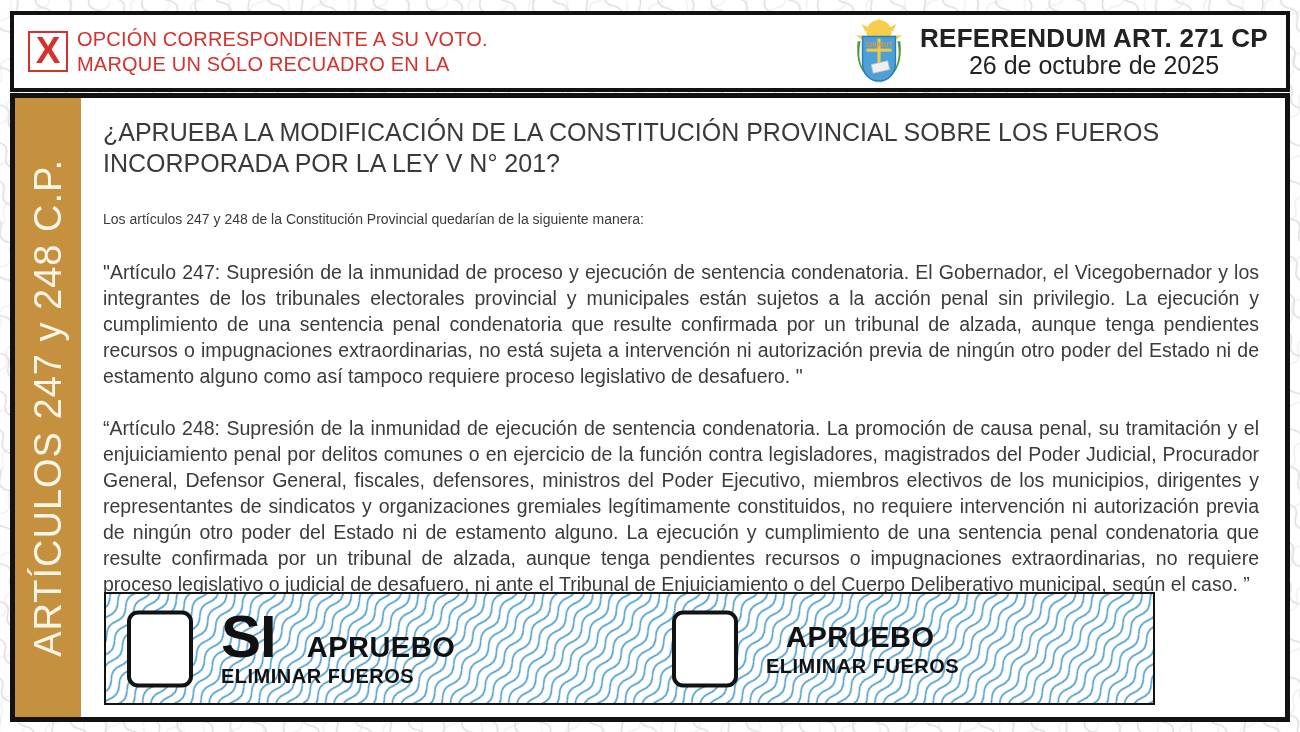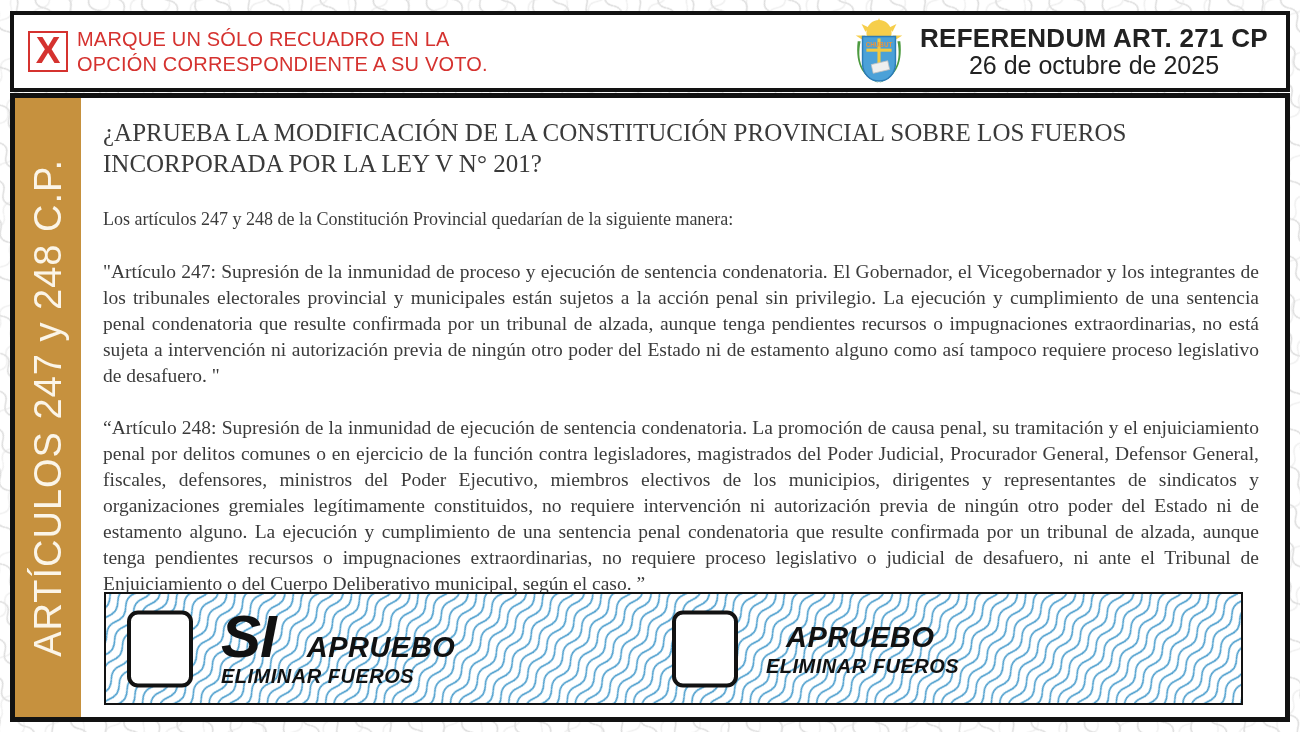--- a/index.html
+++ b/index.html
@@ -42,29 +42,29 @@
     background:#C6913E; display:flex; align-items:center; justify-content:center;
     overflow:hidden;
   }
   .gold-band-label {
     writing-mode:vertical-rl; transform:rotate(180deg);
     color:#FBF5E8; font-size:38px; font-weight:400; letter-spacing:1px;
     white-space:nowrap;
   }
   .content {
     position:absolute; left:66px; right:0; top:0; bottom:0;
-    padding:19px 26px 16px 22px; color:#3b3b3b;font-family:Liberation Serif, serif;
+    padding:19px 26px 16px 22px; color:#3b3b3b;
   }
   .q-heading { font-size:25px; font-weight:400; line-height:31px; color:#3a3a3a; margin-bottom:27px; }
-  .q-intro   { font-size:18px; line-height:26px; margin-bottom:27px; }
+  .q-intro   { font-size:14px; line-height:26px; margin-bottom:27px; }
   .q-article { font-size:19.5px; line-height:26px; text-align:justify; margin-bottom:26px; }
   
   .vote-band {
-    position:absolute; left:89px; top:494px; width:1139px; height:113px;
-    border:2px solid #121212; background:#ffffff; overflow:hidden;font-style:italic;
+    position:absolute; left:89px; top:494px; width:1051px; height:113px;
+    border:2px solid #121212; background:#ffffff; overflow:hidden;
   }
   .wave-svg { position:absolute; left:0; top:0; width:100%; height:100%; }
   .opt {
     position:absolute; top:50%; transform:translateY(-50%);
     display:flex; align-items:center;
   }
   .opt-si { left:21px; }
   .opt-no { left:566px; }
   .chk {
     width:66px; height:77px; background:#ffffff;
@@ -92,22 +92,22 @@
   <rect x="0" y="0" width="1300" height="732" fill="url(#gwave1)"></rect>
   <rect x="0" y="0" width="1300" height="732" fill="url(#gwave2)" opacity="0.55"></rect>
 </svg>
 
 <header class="instr-bar">
   <div class="instr-left">
     <div class="x-box">
       <span>X</span>
     </div>
     <div class="instr-text">
+      <div>OPCIÓN CORRESPONDIENTE A SU VOTO.</div>
       <div>MARQUE UN SÓLO RECUADRO EN LA</div>
-      <div>OPCIÓN CORRESPONDIENTE A SU VOTO.</div>
     </div>
   </div>
   <div class="instr-right">
     <svg class="coat" viewBox="0 0 64 70" xmlns="http://www.w3.org/2000/svg">
       <circle cx="32" cy="15" r="13" fill="#F6CE4B"></circle>
       <g fill="#F6CE4B">
         <polygon points="32,0 35,8 29,8"></polygon>
         <polygon points="14,6 22,10 18,14"></polygon>
         <polygon points="50,6 42,10 46,14"></polygon>
         <polygon points="8,18 18,18 16,23"></polygon>

